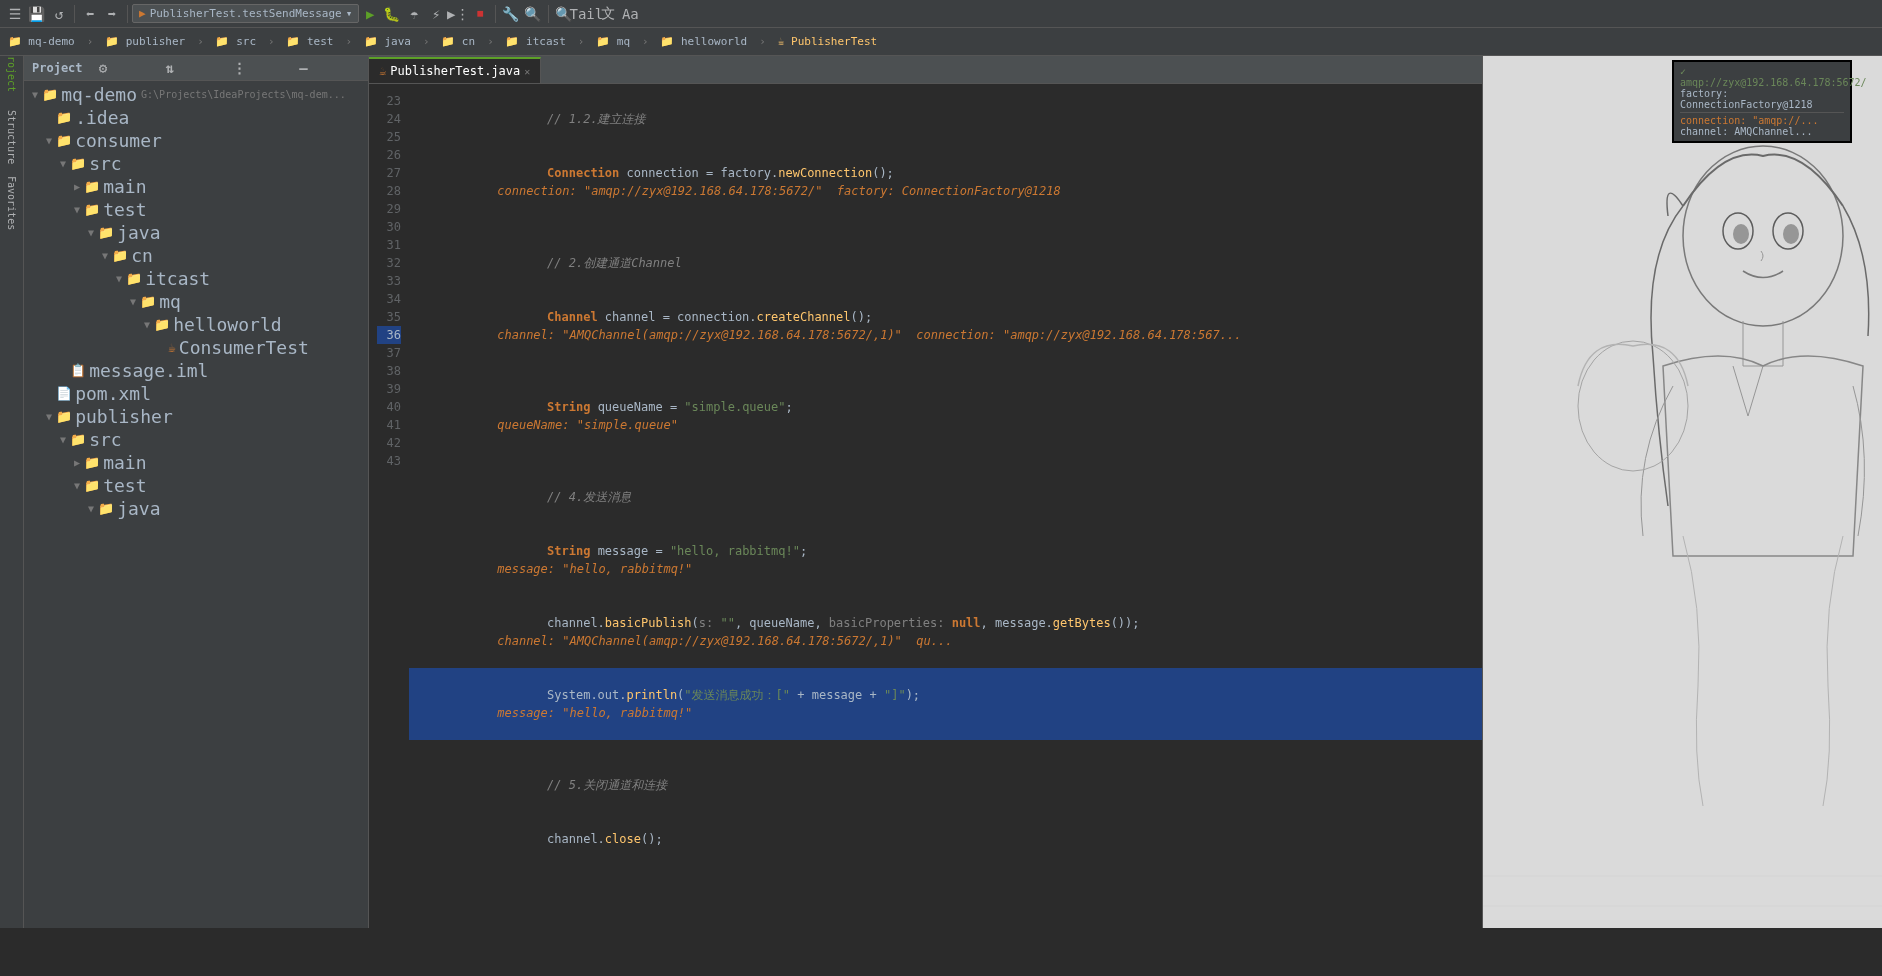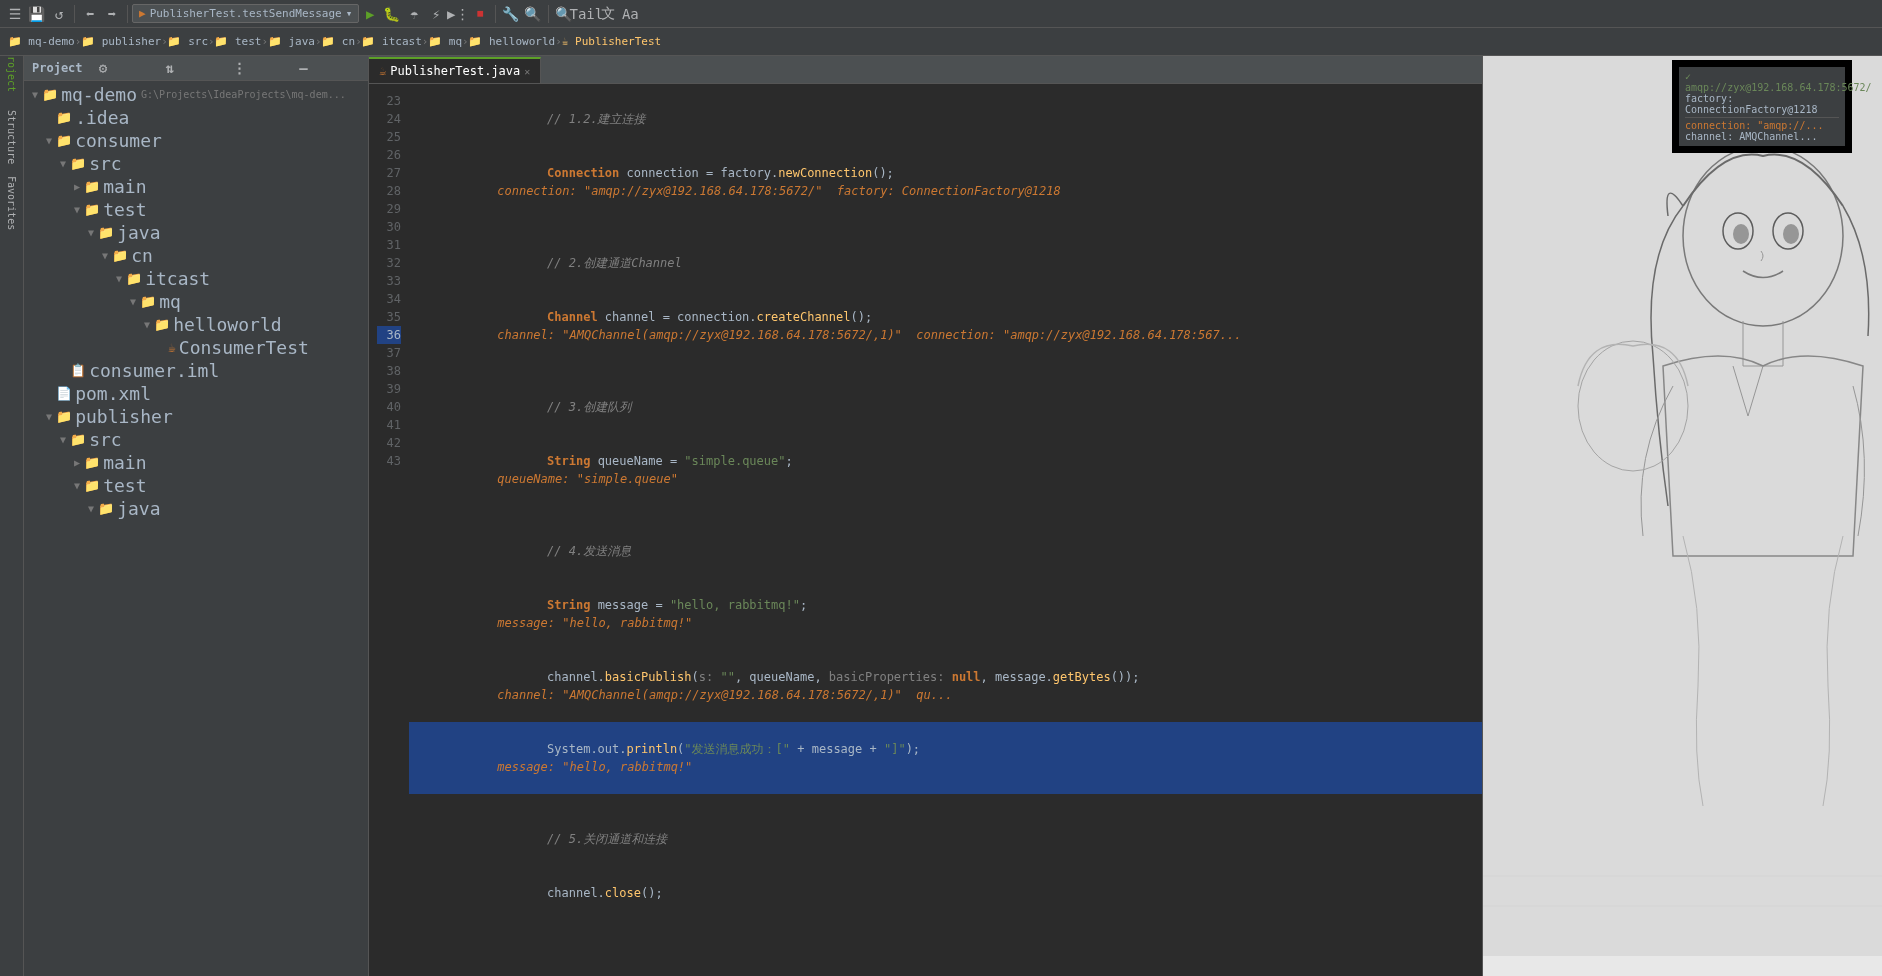--- a/index.html
+++ b/index.html
@@ -6,21 +6,21 @@
     body { font-family: 'Consolas', 'Monaco', monospace; font-size: 12px; background: #2b2b2b; color: #a9b7c6; overflow: hidden; width: 1882px; height: 976px; }
 
     
     #toolbar { background: #3c3f41; height: 28px; display: flex; align-items: center; padding: 0 4px; border-bottom: 1px solid #555; }
     .toolbar-icon { width: 20px; height: 20px; display: inline-flex; align-items: center; justify-content: center; color: #afb1b3; cursor: pointer; font-size: 14px; margin: 0 1px; }
     .toolbar-run { color: #5da028; }
     .toolbar-sep { width: 1px; height: 18px; background: #555; margin: 0 4px; }
     .run-config { background: #4c5052; border: 1px solid #666; padding: 2px 6px; font-size: 11px; color: #a9b7c6; border-radius: 2px; display: flex; align-items: center; gap: 4px; }
 
     
-    #breadcrumb { background: #3c3f41; height: 28px; display: flex; align-items: center; padding: 0 8px; border-bottom: 1px solid #555; font-size: 11px; color: #a9b7c6; gap: 0; }
+    #breadcrumb { background: #3c3f41; height: 28px; display: flex; align-items: center; padding: 0 8px; border-bottom: 1px solid #555; font-size: 11px; color: #a9b7c6; gap: 12px; }
     .breadcrumb-sep { color: #777; }
     .breadcrumb-item { color: #a9b7c6; cursor: pointer; }
     .breadcrumb-item.active { color: #ffc66d; }
 
     
     #sidebar { width: 345px; background: #3c3f41; border-right: 1px solid #555; display: flex; flex-direction: column; overflow: hidden; }
     #sidebar-header { display: flex; align-items: center; padding: 4px 8px; background: #4c5052; border-bottom: 1px solid #555; font-size: 12px; }
     #sidebar-header span { flex: 1; font-weight: bold; }
     .sidebar-icon-btn { color: #afb1b3; cursor: pointer; font-size: 14px; margin-left: 6px; }
     #project-tree { overflow-y: auto; flex: 1; padding: 2px 0; }
@@ -218,21 +218,21 @@
         <div class="tree-indent" style="width:126px"></div>
         <span class="tree-arrow"></span>
         <span class="tree-icon" style="color:#cc7832">☕</span>
         <span class="tree-label">ConsumerTest</span>
       </div>
 
       <div class="tree-item">
         <div class="tree-indent" style="width:28px"></div>
         <span class="tree-arrow"></span>
         <span class="tree-icon" style="color:#a9b7c6">📋</span>
-        <span class="tree-label">consumer.iml</span>
+        <span class="tree-label">message.iml</span>
       </div>
 
       <div class="tree-item">
         <div class="tree-indent" style="width:14px"></div>
         <span class="tree-arrow"></span>
         <span class="tree-icon" style="color:#e74c3c">📄</span>
         <span class="tree-label">pom.xml</span>
       </div>
 
       <div class="tree-item">
@@ -323,23 +323,20 @@
           <span class="cm">        // 2.创建通道Channel</span>
         </div>
 
         <div class="code-line">
           <span>        <span class="kw">Channel</span> channel = connection.<span class="fn">createChannel</span>();</span>
           <span class="inline-debug">channel: "AMQChannel(amqp://zyx@192.168.64.178:5672/,1)"  connection: "amqp://zyx@192.168.64.178:567...</span>
         </div>
 
         <div class="code-line">&nbsp;</div>
 
-        <div class="code-line">
-          <span class="cm">        // 3.创建队列</span>
-        </div>
 
         <div class="code-line">
           <span>        <span class="kw">String</span> queueName = <span class="str">"simple.queue"</span>;</span>
           <span class="inline-debug">queueName: "simple.queue"</span>
         </div>
 
 
         <div class="code-line">&nbsp;</div>
 
         <div class="code-line">
@@ -415,21 +412,21 @@
         <ellipse cx="150" cy="350" rx="55" ry="65" fill="none" stroke="#999" stroke-width="1"></ellipse>
         <path d="M95 330 Q105 280 150 290 Q195 280 205 330" fill="none" stroke="#aaa" stroke-width="1.5"></path>
 
         <path d="M200 480 Q220 550 215 630 Q210 700 220 750" fill="none" stroke="#aaa" stroke-width="1"></path>
         <path d="M360 480 Q340 550 345 630 Q350 700 340 750" fill="none" stroke="#aaa" stroke-width="1"></path>
 
         <line x1="0" y1="820" x2="400" y2="820" stroke="#ccc" stroke-width="0.5"></line>
         <line x1="0" y1="850" x2="400" y2="850" stroke="#ccc" stroke-width="0.5"></line>
       </svg>
 
-      <div style="position:absolute;top:4px;right:30px;background:#3c3f41;border:7px solid #000000;padding:4px 6px;font-size:10px;color:#a9b7c6;max-width:180px">
+      <div style="position:absolute;top:4px;right:30px;background:#3c3f41;border:2px solid #000000;padding:4px 6px;font-size:10px;color:#a9b7c6;max-width:180px">
         <div style="color:#6a8759">✓ amqp://zyx@192.168.64.178:5672/</div>
         <div>factory: ConnectionFactory@1218</div>
         <div style="height:1px;background:#555;margin:2px 0"></div>
         <div style="color:#cc7832">connection: "amqp://...</div>
         <div>channel: AMQChannel...</div>
       </div>
     </div>
   </div>
 </div>
 

